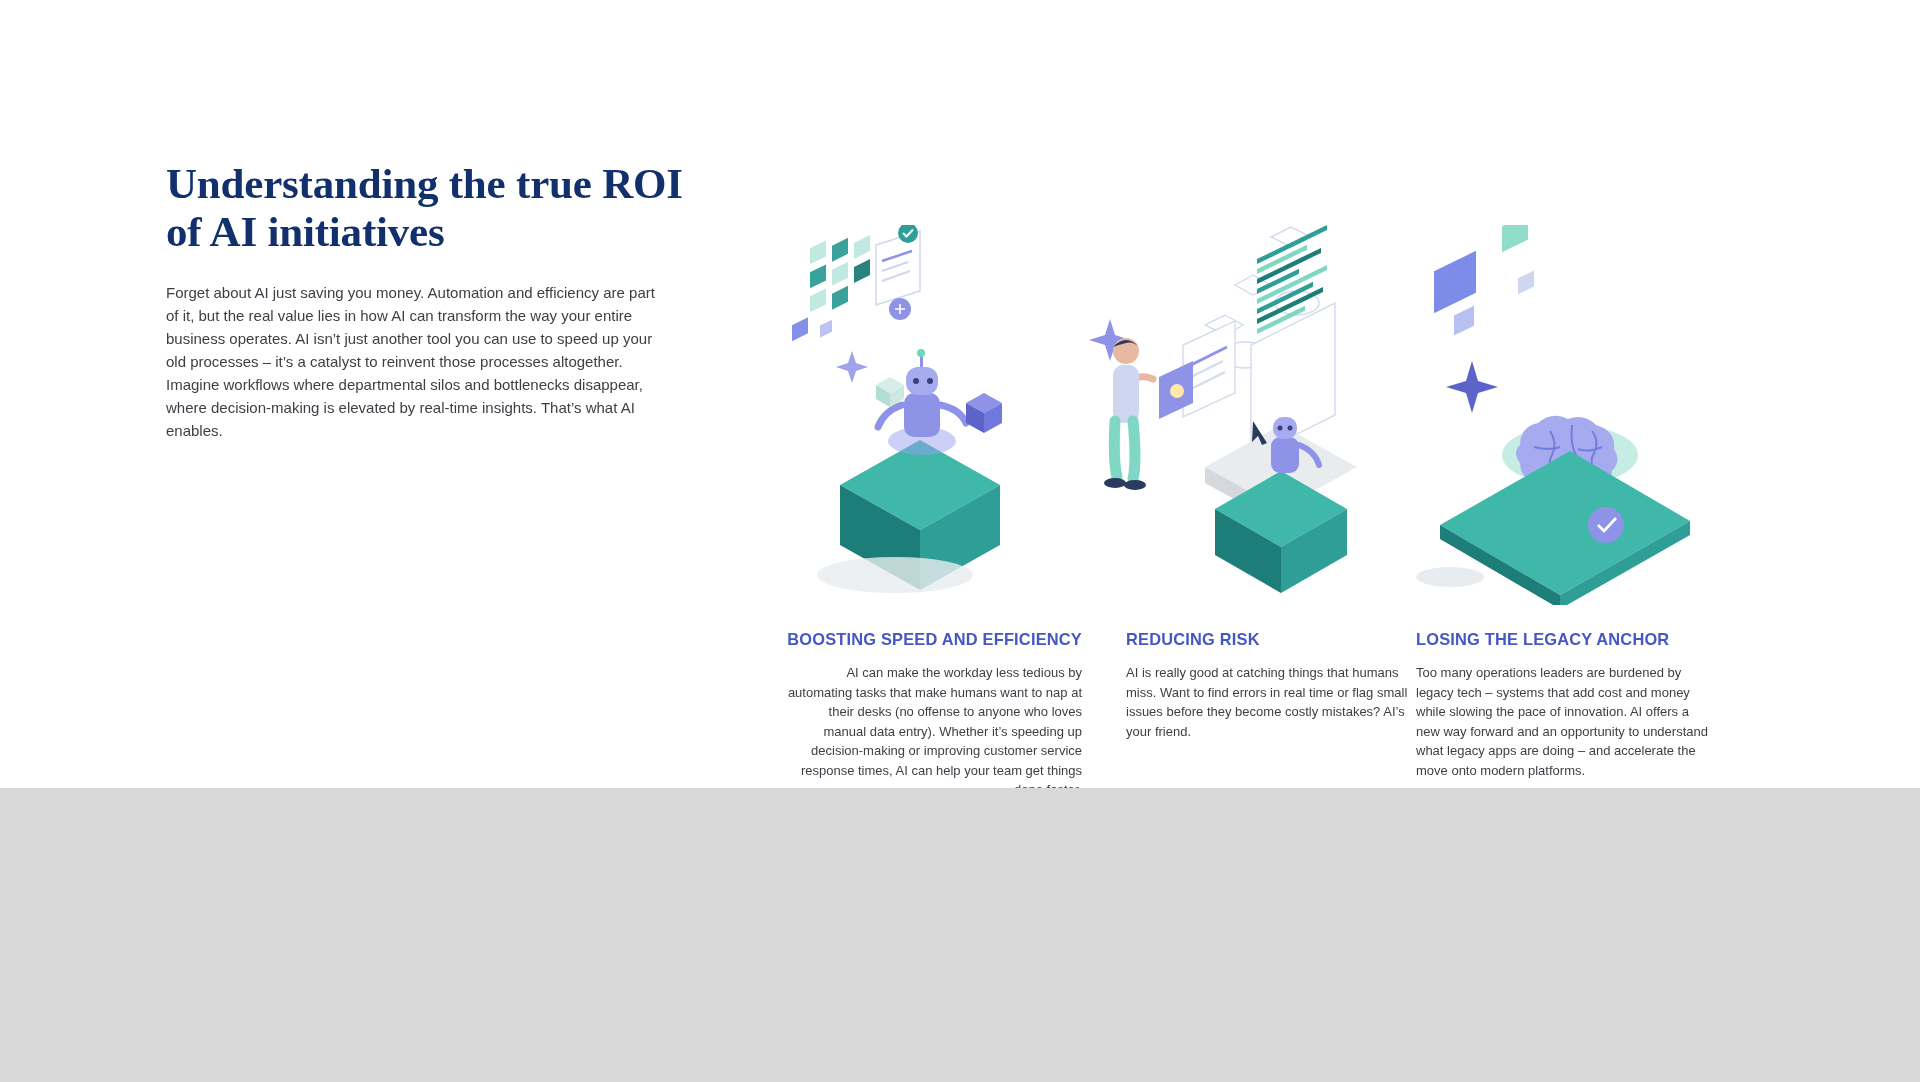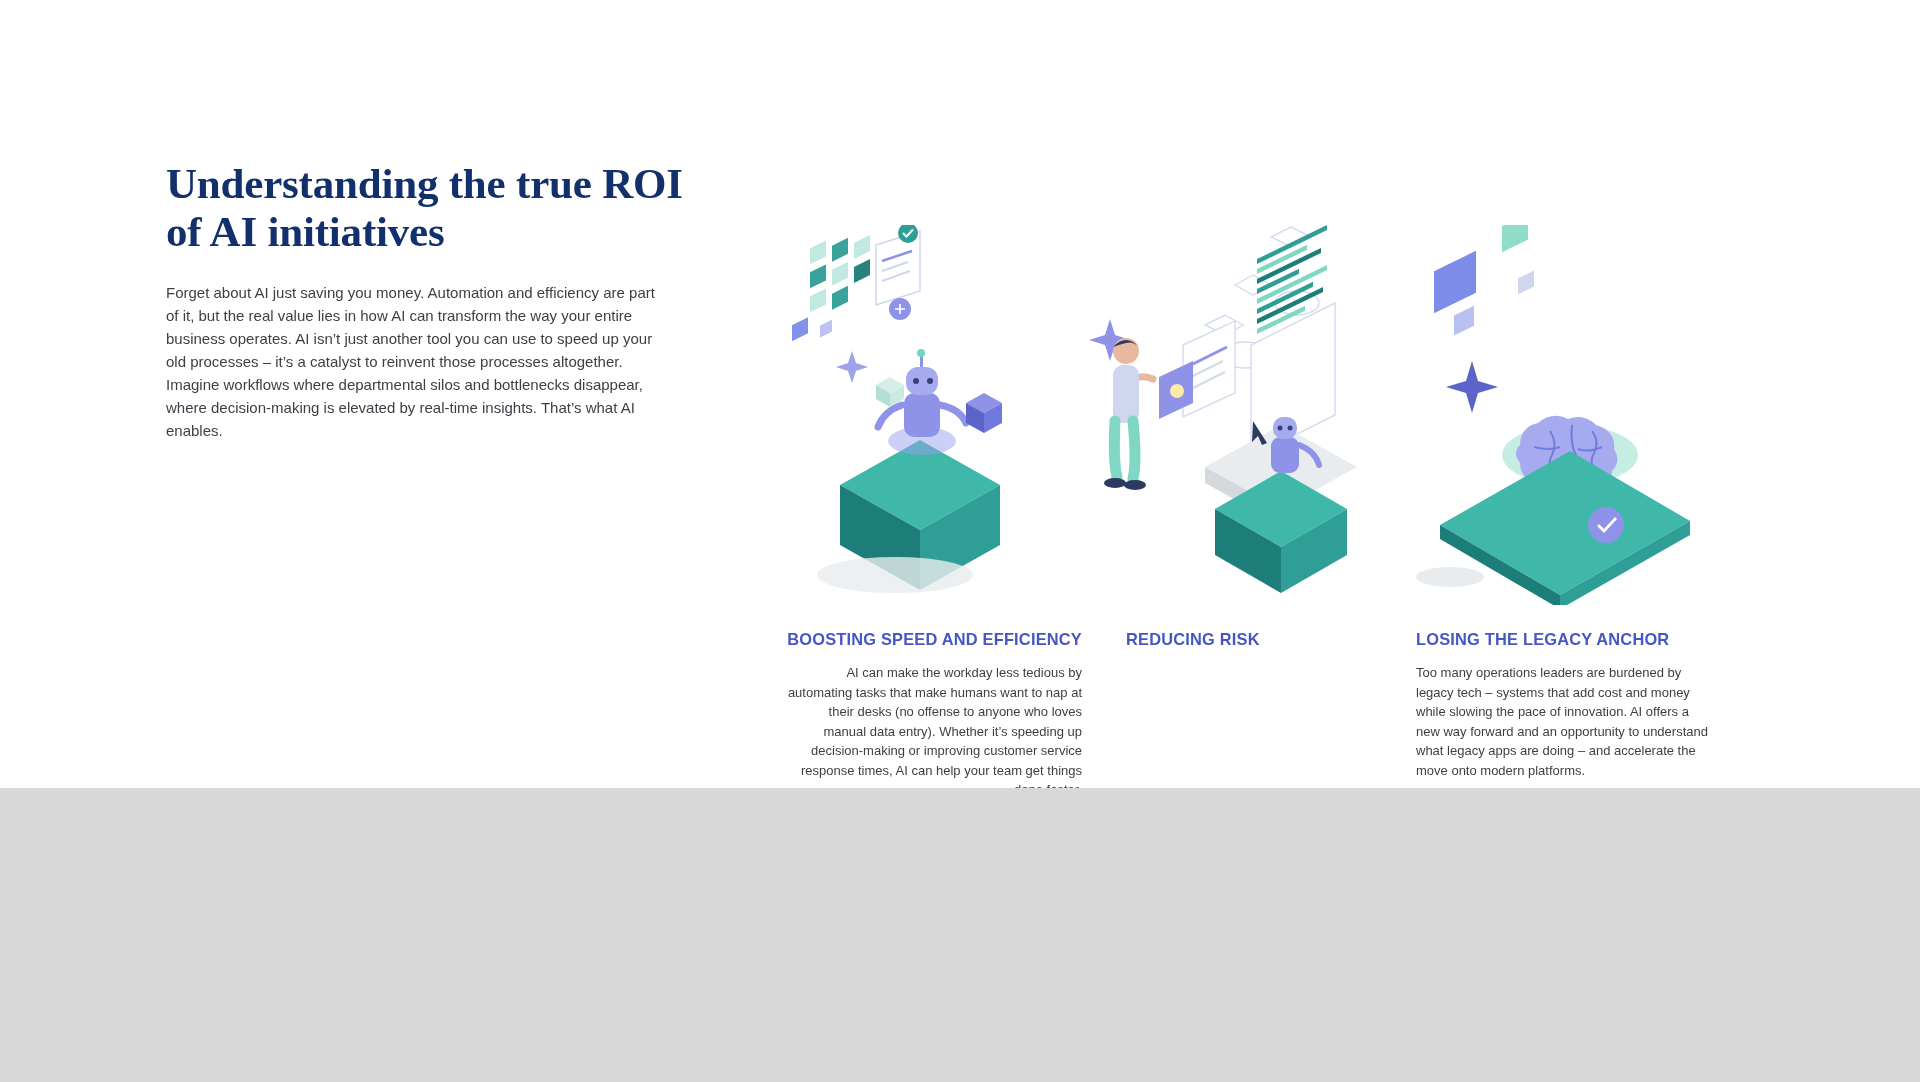--- a/index.html
+++ b/index.html
@@ -302,20 +302,21 @@
       </div>
     </div>
 
     <div class="cards">
       <div class="card card-1">
         <h2 class="card-title">BOOSTING SPEED AND EFFICIENCY</h2>
         <p class="card-body">AI can make the workday less tedious by automating tasks that make humans want to nap at their desks (no offense to anyone who loves manual data entry). Whether it’s speeding up decision-making or improving customer service response times, AI can help your team get things done faster.</p>
       </div>
       <div class="card card-2">
         <h2 class="card-title">REDUCING RISK</h2>
+        <p class="card-body">AI is really good at catching things that humans miss. Want to find errors in real time or flag small issues before they become costly mistakes? AI’s your friend.</p>
       </div>
       <div class="card card-3">
         <h2 class="card-title">LOSING THE LEGACY ANCHOR</h2>
         <p class="card-body">Too many operations leaders are burdened by legacy tech – systems that add cost and money while slowing the pace of innovation. AI offers a new way forward and an opportunity to understand what legacy apps are doing – and accelerate the move onto modern platforms.</p>
       </div>
     </div>
 
     <div class="footer">
       <span class="footer-page">3</span>
       <span class="footer-rule"></span>

